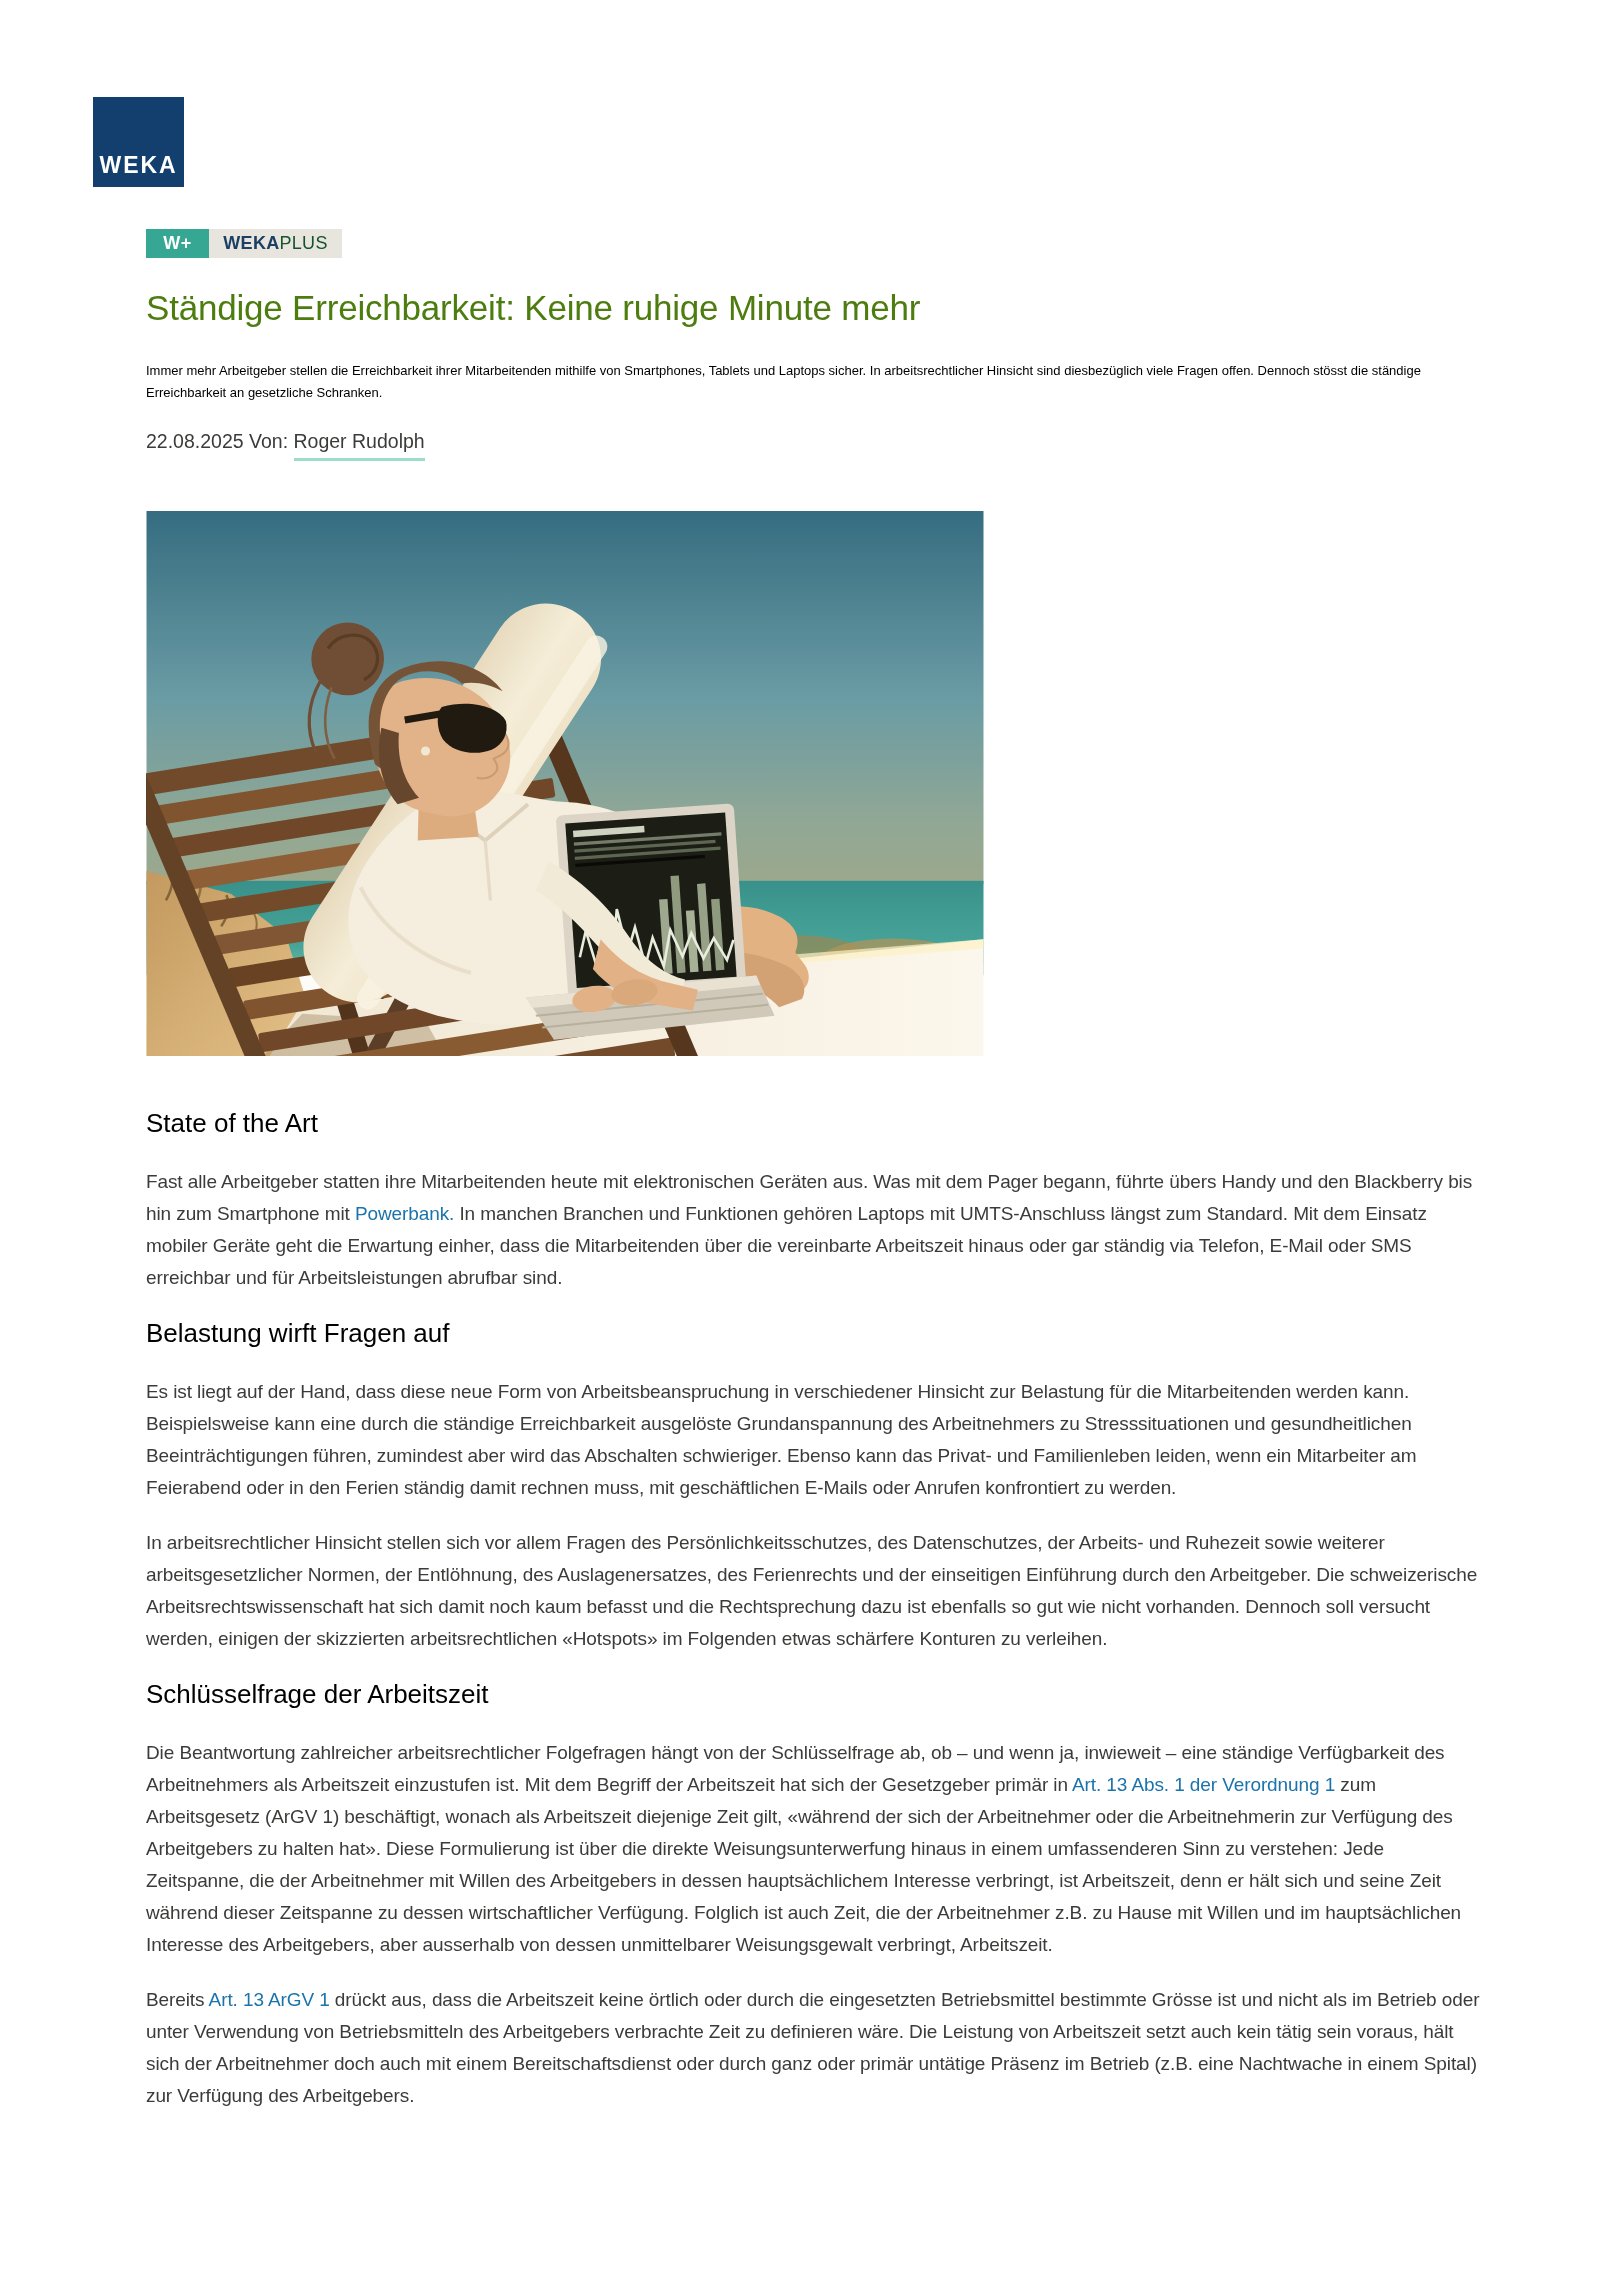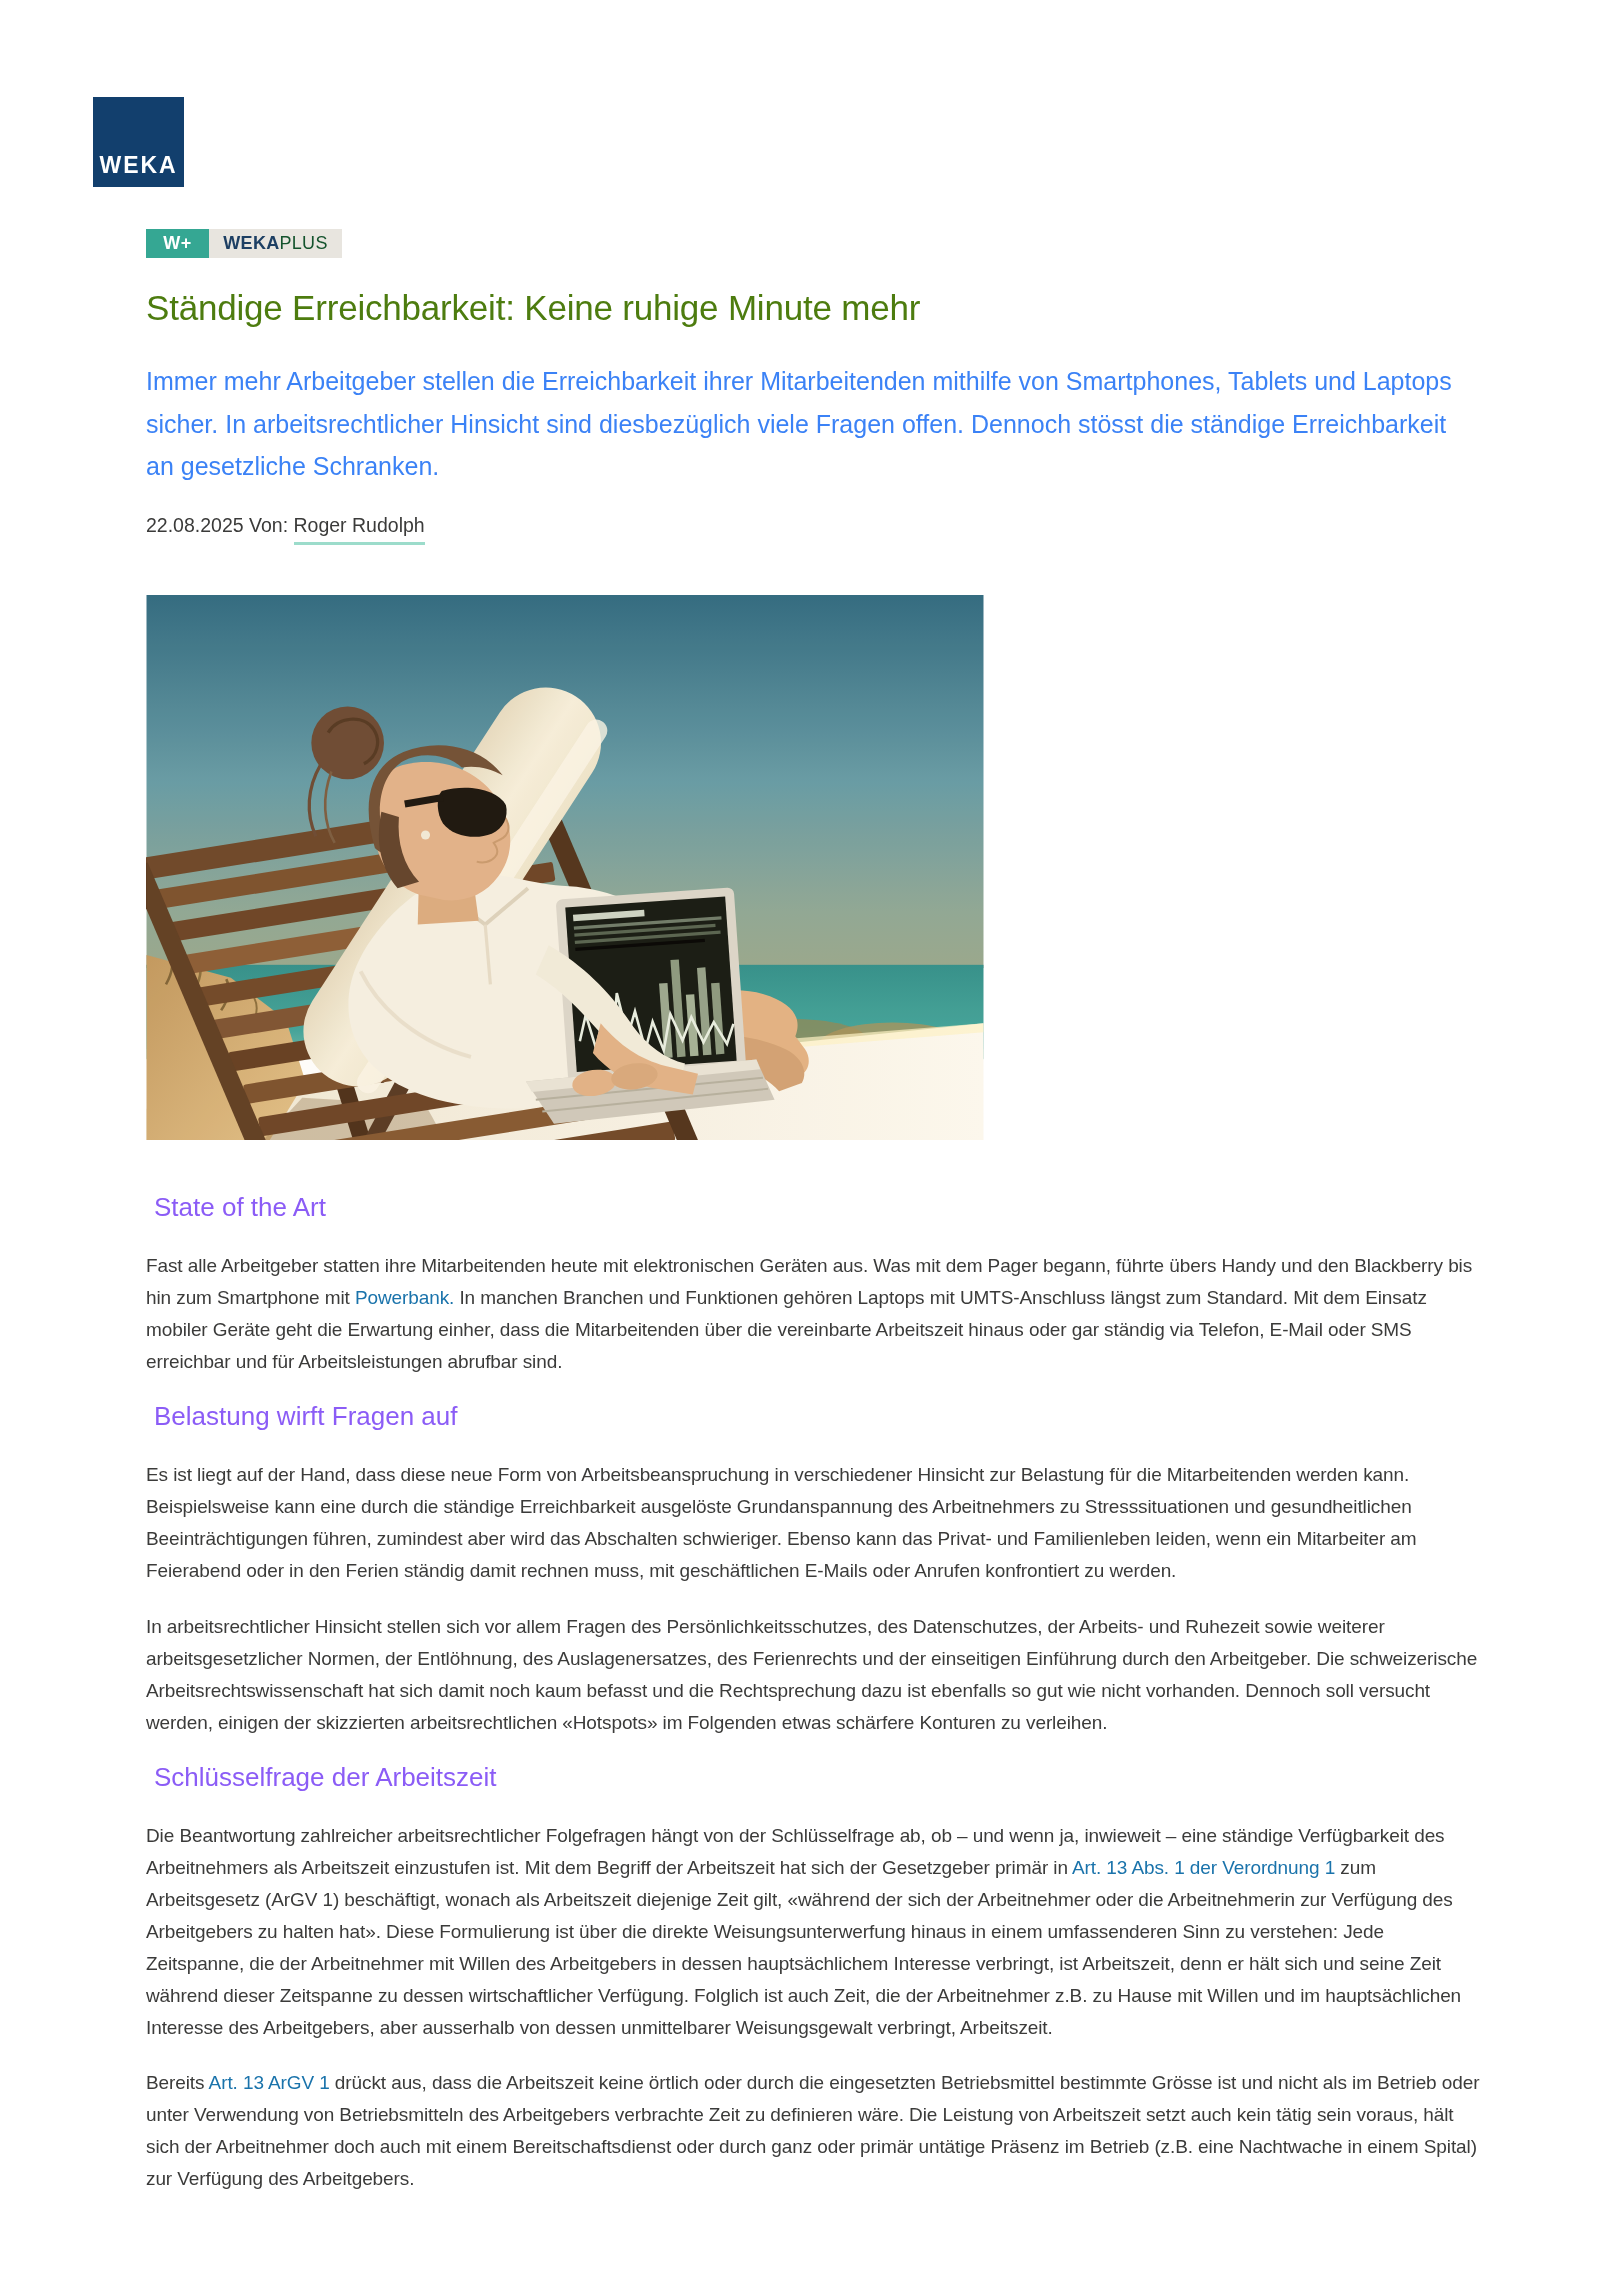--- a/index.html
+++ b/index.html
@@ -10,26 +10,26 @@
   .logo span{position:absolute;left:0;right:0;bottom:7.8px;text-align:center;color:#ffffff;
              font-weight:700;font-size:23px;letter-spacing:1.9px;}
   .badge{position:absolute;left:146px;top:229px;height:28.6px;display:flex;font-size:18px;line-height:28.6px;}
   .badge-plus{background:#35a793;color:#ffffff;width:63px;text-align:center;font-weight:700;letter-spacing:0.6px;}
   .badge-name{background:#e8e5df;padding:0 14.3px;color:#1d3f63;letter-spacing:0.3px;}
   .badge-name b{font-weight:700;color:#1d3f63;}
   .badge-name .light{font-weight:400;color:#14532d;}
   
   .content{position:absolute;left:146px;top:288px;width:1334px;}
   h1{font-size:35px;line-height:1.15;color:#4d7c0f;font-weight:400;margin:0 0 32px;letter-spacing:-0.2px;}
-  .lead{font-size:25px;line-height:1.7;color:#3b82f6;margin:0 0 26px;}
+  .lead{font-size:13px;line-height:1.7;color:#000000;margin:0 0 26px;}
   .byline{font-size:19.5px;color:#3b3b3a;margin:0 0 58px;}
   .byline .author{color:#3b3b3a;text-decoration:none;border-bottom:3.2px solid #9cdccb;padding-bottom:6px;cursor:pointer;}
   .photo{width:838px;height:545px;margin:0 0 52px;overflow:hidden;}
   .photo svg{display:block;}
-  section h2{font-size:26px;color:#8b5cf6;font-weight:400;margin:13px 8px 27px;}
+  section h2{font-size:26px;color:#000000;font-weight:400;margin:13px 0 27px;}
   section:first-of-type h2{margin-top:0;}
   p.body{font-size:19px;line-height:32px;color:#3b3b3a;margin:0 0 23.4px;letter-spacing:-0.1px;}
   a.link{color:#1a73ab;text-decoration:none;cursor:pointer;}
 </style>
 </head>
 <body>
 
 <div class="page">
 
   <div class="logo">

